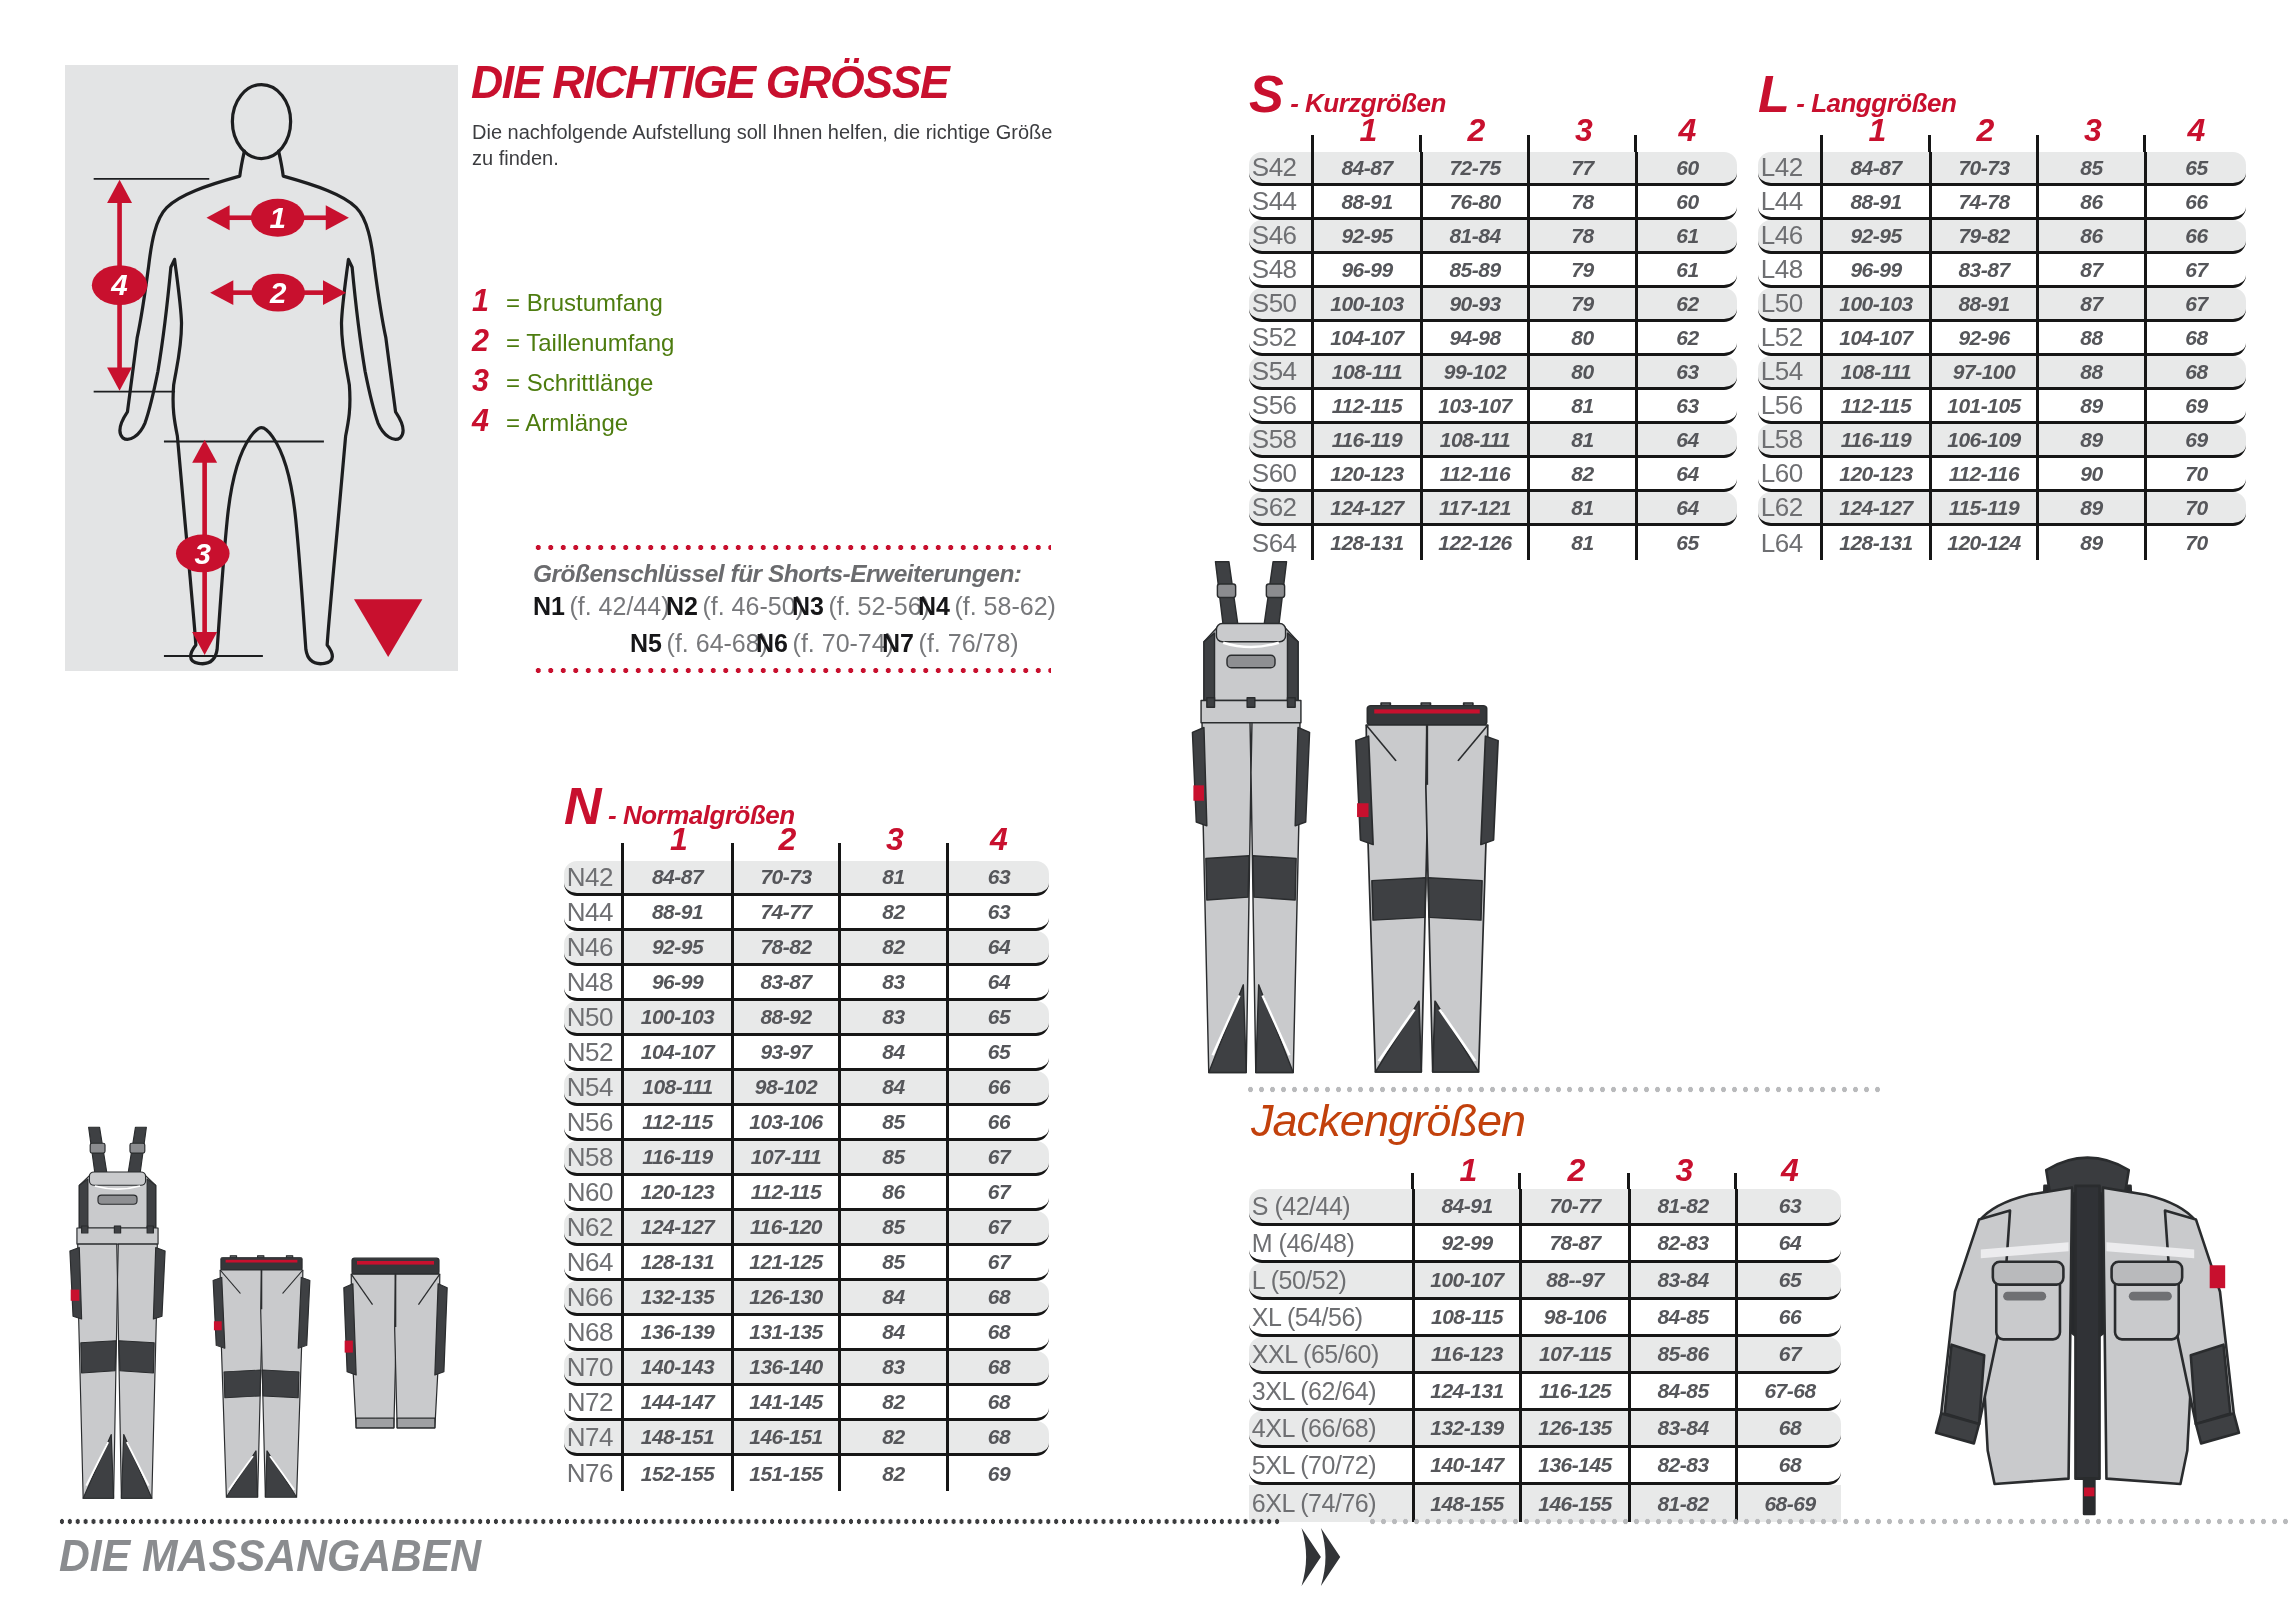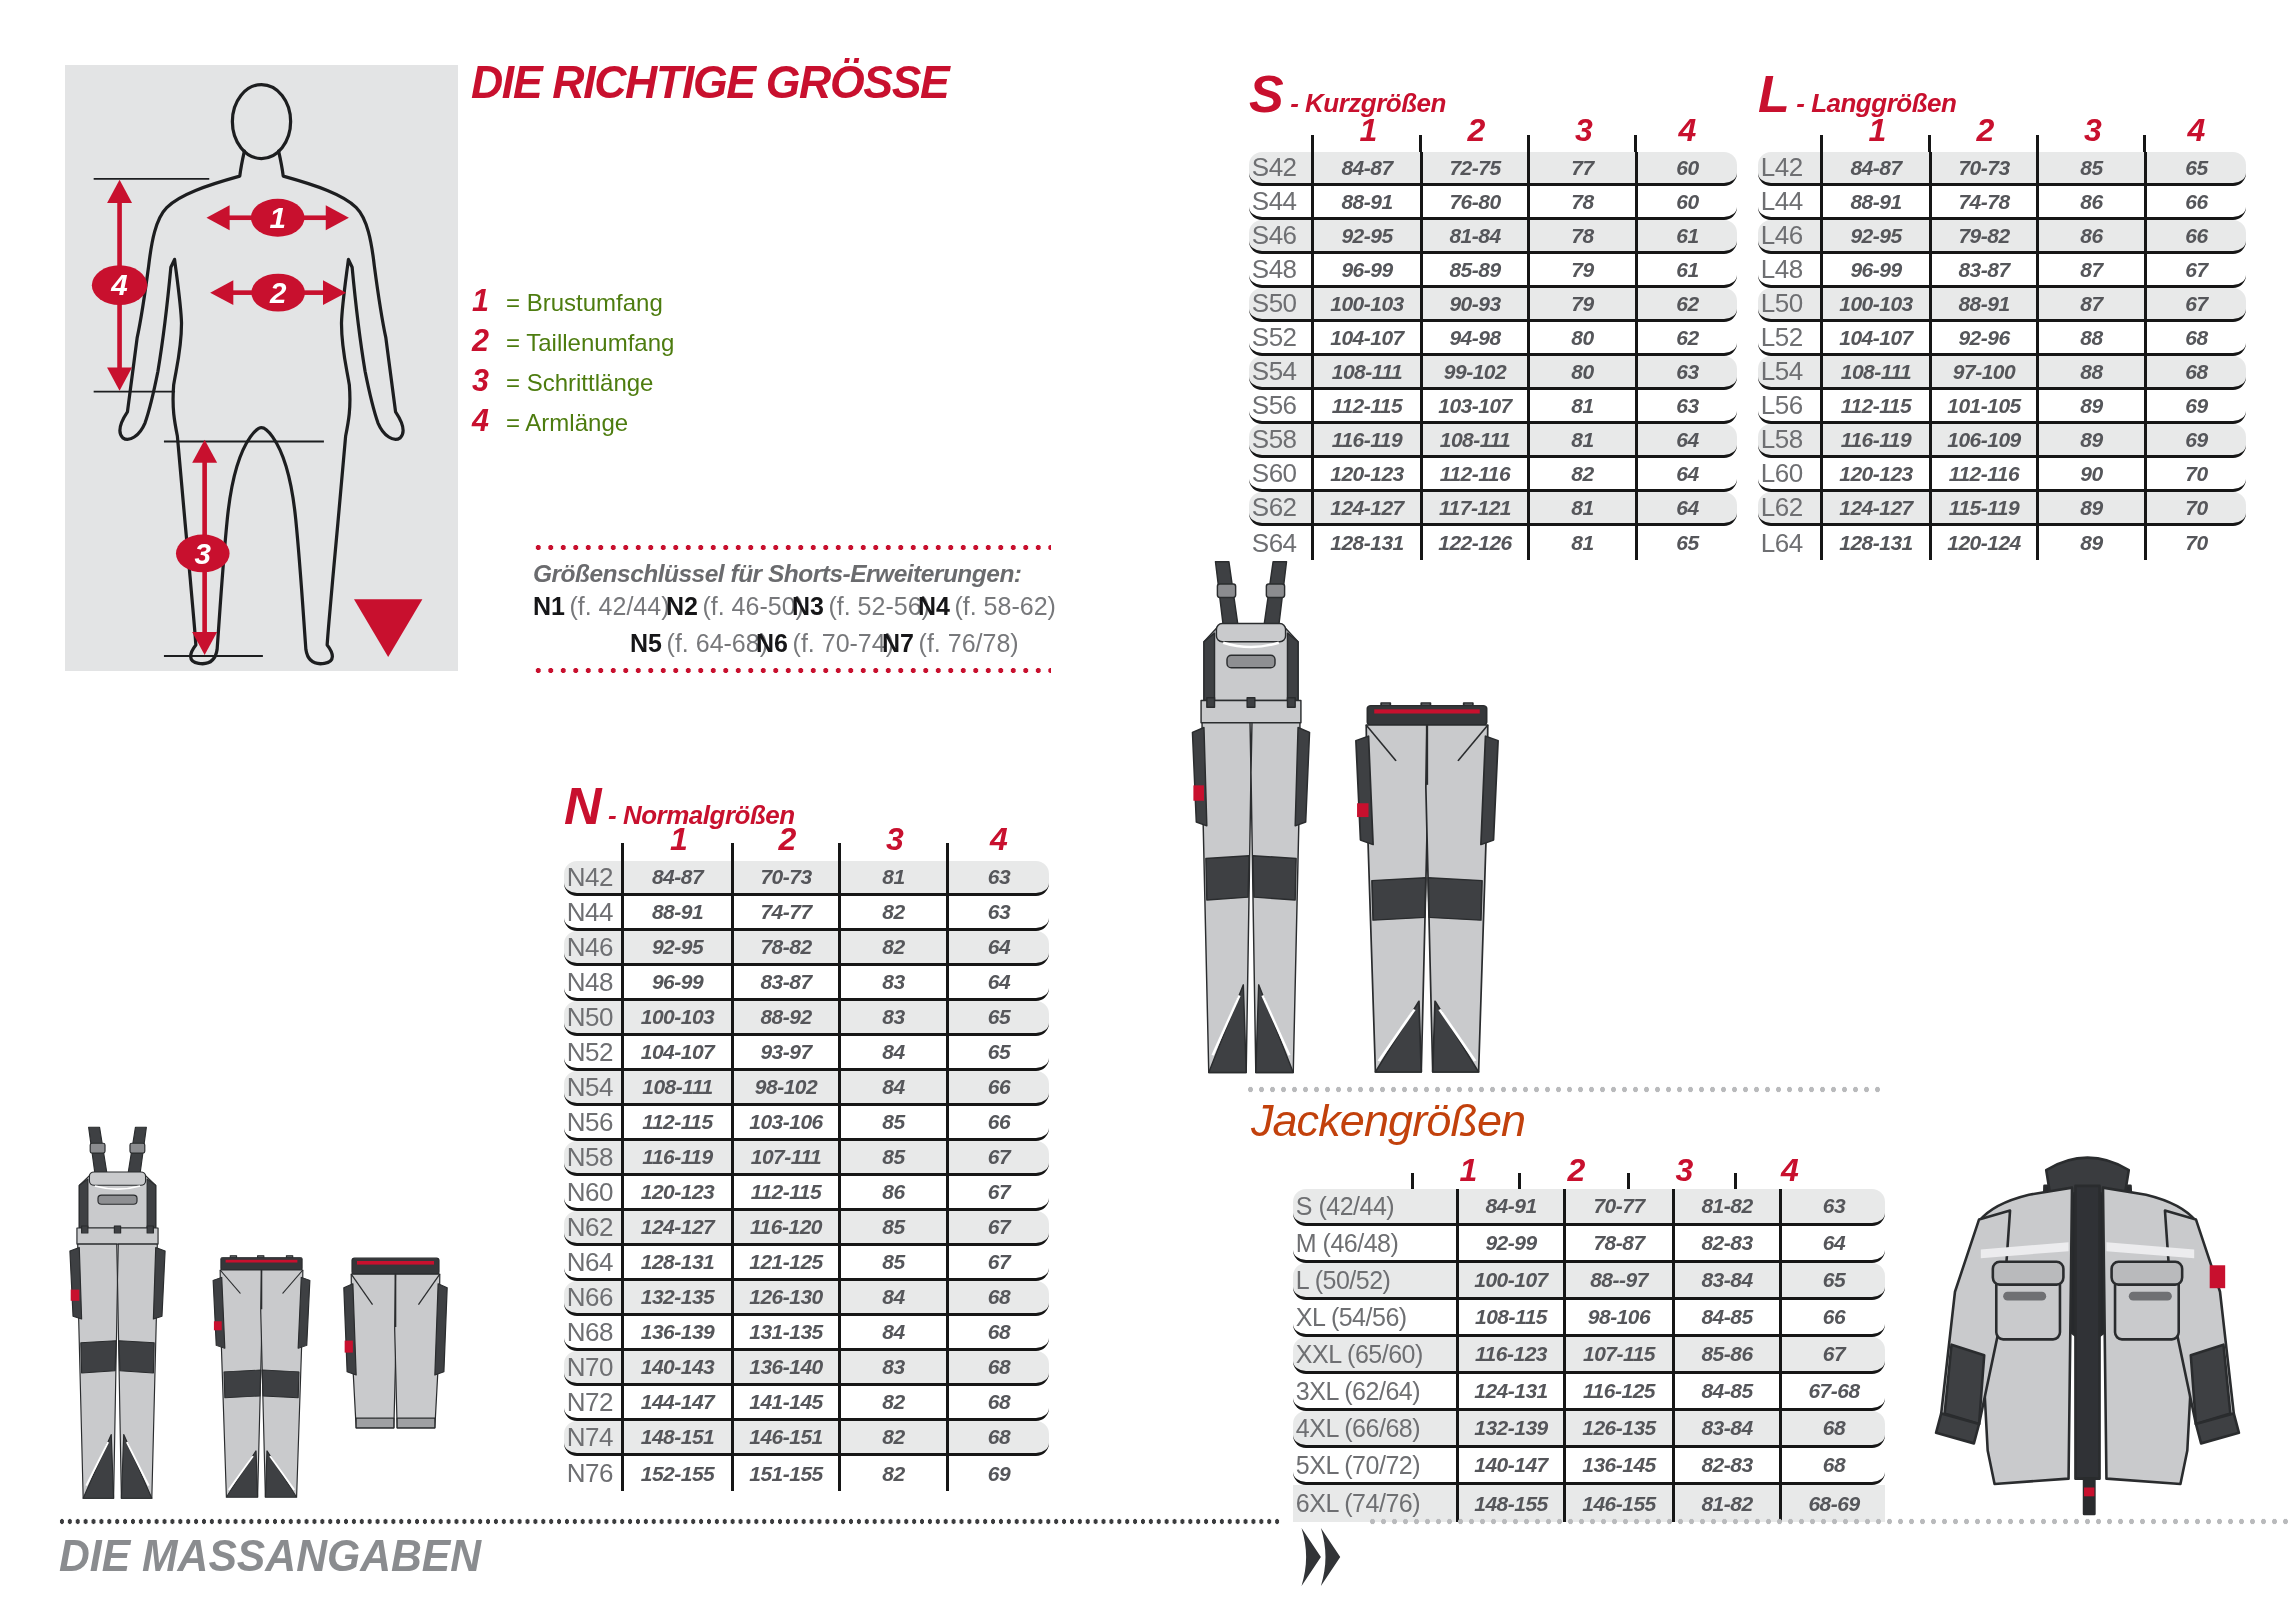--- a/index.html
+++ b/index.html
@@ -56,21 +56,21 @@
   .l-block{left:1758px;top:68px;width:488px;--cols:65px 109px 107px 108px 99px;--rh:34px;}
   .s-block .col-headers,.l-block .col-headers{top:46px;}
   .s-block .tbody,.l-block .tbody{top:84px;}
 
   .n-block{left:564px;top:780px;width:485px;--cols:60px 110px 107px 108px 100px;--rh:35px;}
   .n-block .col-headers{top:43px;}
   .n-block .tbody{top:81px;}
 
   .j-block{left:1249px;top:1098px;width:592px;--cols:166px 107px 109px 107px 104px;--rh:37px;}
   .j-block .col-headers{top:56px;}
-  .j-block .tbody{top:91px;margin-left:44px;}
+  .j-block .tbody{top:91px;}
   .j-block .cell.lbl{font-size:25px;}
 
   
   .dots-gray-light{position:absolute;height:6.5px;
       background-image:radial-gradient(circle,#b9babc 2.3px,rgba(0,0,0,0) 2.5px);
       background-size:11px 6.5px;background-repeat:repeat-x;background-position:left center;}
   .dots-gray-dark{position:absolute;height:6.5px;
       background-image:radial-gradient(circle,#3b3c3e 2.1px,rgba(0,0,0,0) 2.3px);
       background-size:7.9px 6.5px;background-repeat:repeat-x;background-position:left center;}
 
@@ -220,20 +220,21 @@
       <text x="118" y="498">4</text>
       <ellipse cx="298" cy="1056" rx="58" ry="41" fill="#c8102e"></ellipse>
       <text x="298" y="1078">3</text>
     </g>
     <polygon points="625,1155 773,1155 699,1280" fill="#c8102e"></polygon>
   </svg>
 </div>
 
 <div class="main-title">DIE RICHTIGE GRÖSSE</div>
 <div class="intro">
+  <p>Die nachfolgende Aufstellung soll Ihnen helfen, die richtige Größe zu finden.</p>
 </div>
 
 <div class="legend">
 
     <div class="legend-row">
       <span class="legend-num">1</span>
       <span class="legend-label">= Brustumfang</span>
     </div>
 
     <div class="legend-row">

